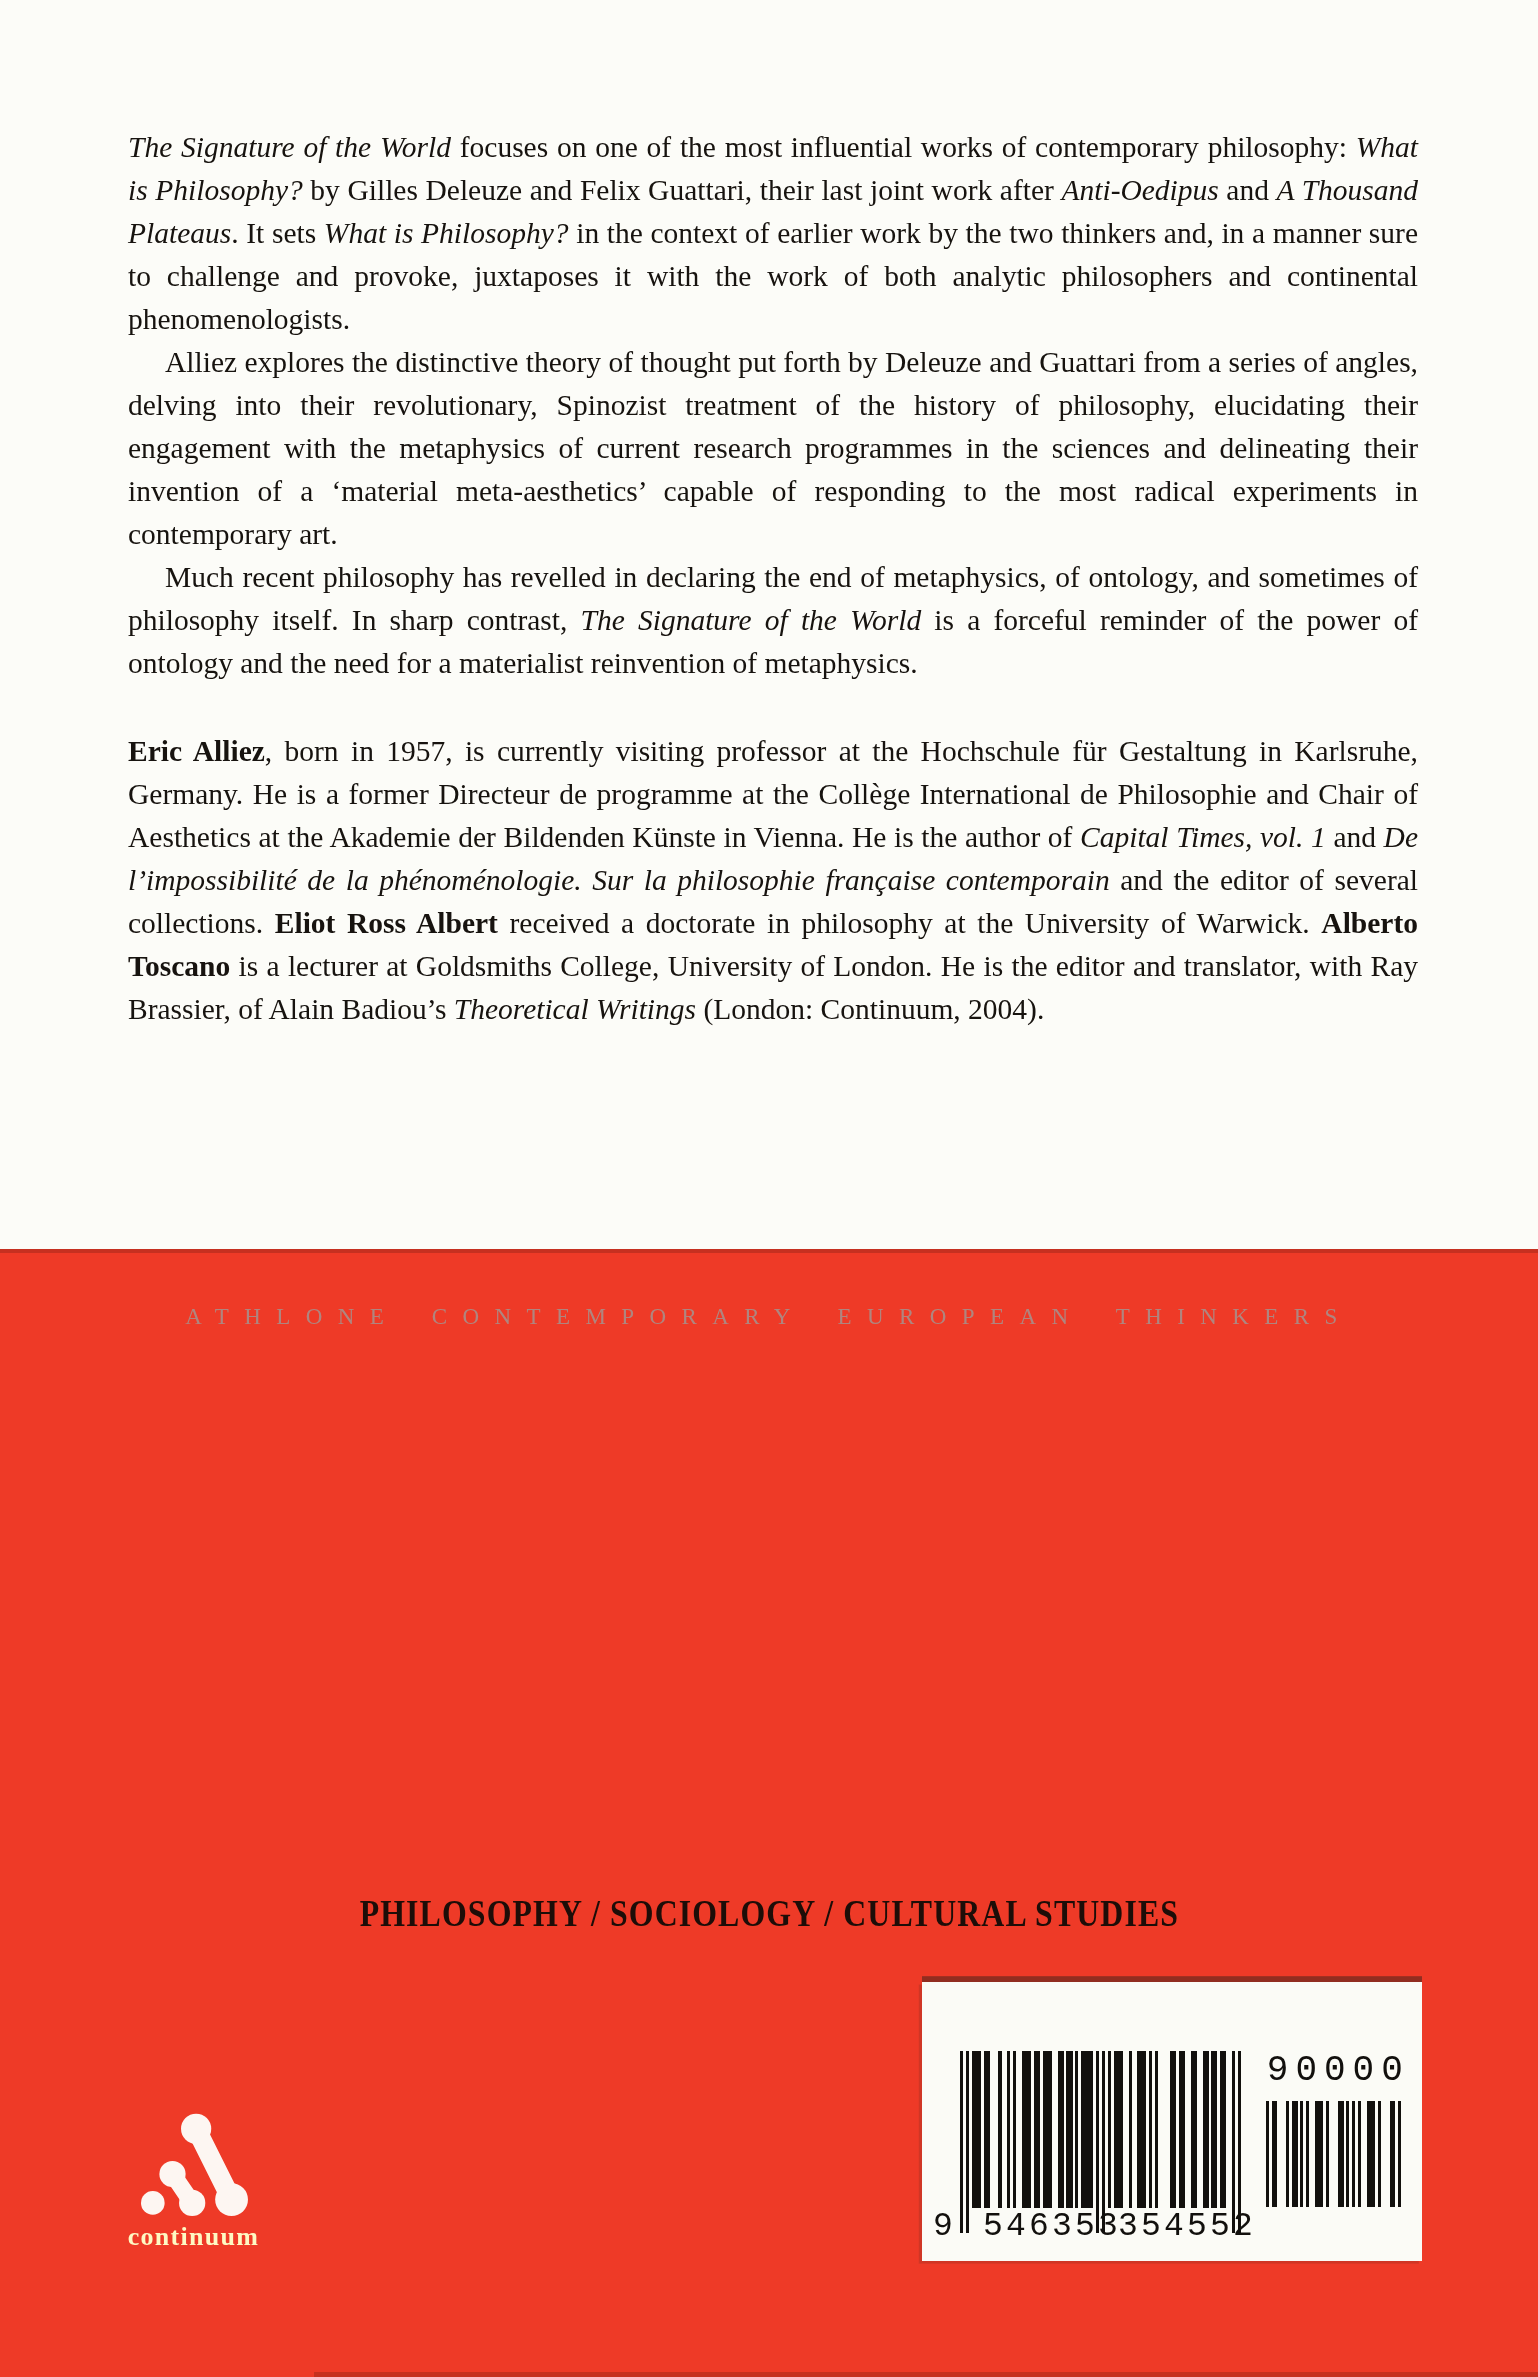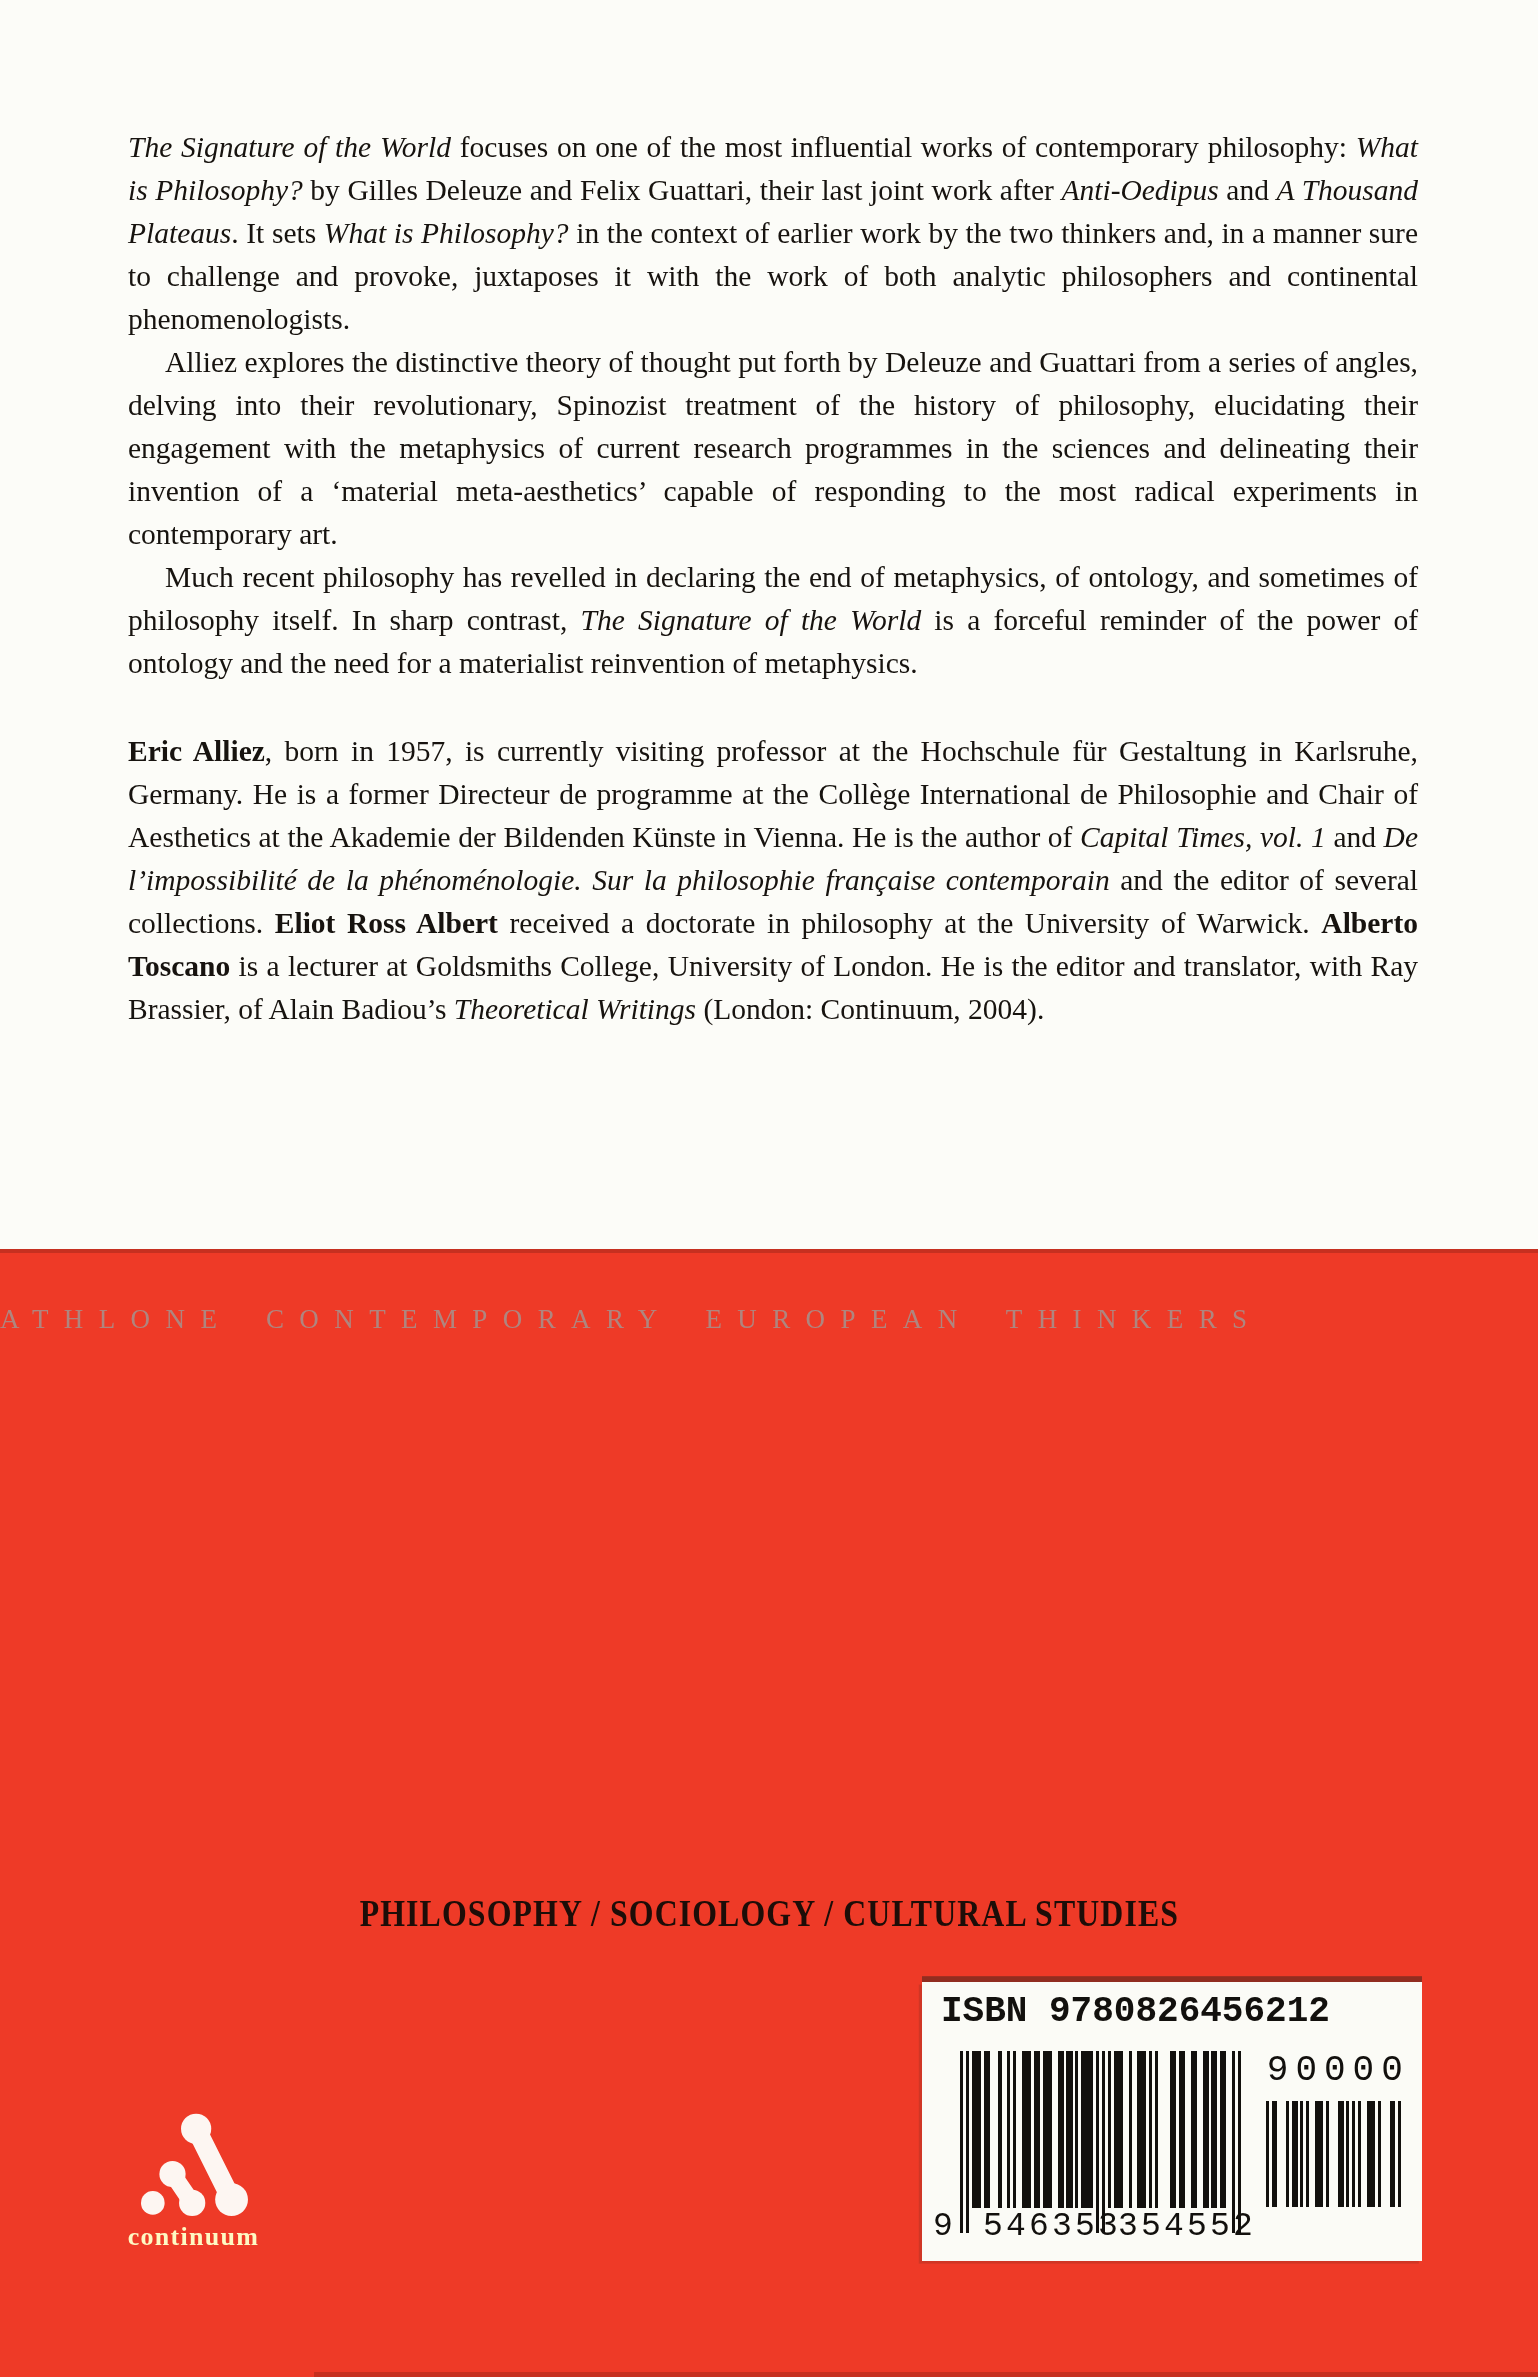--- a/index.html
+++ b/index.html
@@ -45,21 +45,22 @@
   .red-panel{
     position:absolute;left:0;top:1249px;width:1538px;height:1129px;
     background:var(--red);
   }
   .red-panel::before{
     content:"";position:absolute;left:0;top:0;width:100%;height:3.8px;
     background:rgba(105,25,15,0.30);
   }
   .series-band{
     position:absolute;left:0;top:54px;width:100%;
-    font-size:27px;line-height:1.25;
+    text-align:center;
+    font-size:23px;line-height:1.25;
     letter-spacing:15.4px;word-spacing:11.5px;
     color:var(--series-text);
     opacity:.85;
     white-space:nowrap;
   }
   .category-row{
     position:absolute;left:0;top:642px;width:100%;
     display:flex;justify-content:center;
   }
   .category{
@@ -149,21 +150,20 @@
 
   <section class="red-panel">
 
     <div class="series-band">ATHLONE CONTEMPORARY EUROPEAN THINKERS</div>
 
     <div class="category-row">
       <span class="category">PHILOSOPHY / SOCIOLOGY / CULTURAL STUDIES</span>
     </div>
 
     <div class="barcode-box">
-      <div class="isbn-line">ISBN 9780826456212</div>
 
       <div class="ean-main">
         <svg shape-rendering="crispEdges" viewBox="0 0 95 100" preserveAspectRatio="none">
             <rect x="0" y="0" width="1.04" height="93" fill="#12100d"></rect>
             <rect x="2" y="0" width="1.04" height="93" fill="#12100d"></rect>
             <rect x="4" y="0" width="1.04" height="80" fill="#12100d"></rect>
             <rect x="5" y="0" width="1.04" height="80" fill="#12100d"></rect>
             <rect x="6" y="0" width="1.04" height="80" fill="#12100d"></rect>
             <rect x="8" y="0" width="1.04" height="80" fill="#12100d"></rect>
             <rect x="9" y="0" width="1.04" height="80" fill="#12100d"></rect>

